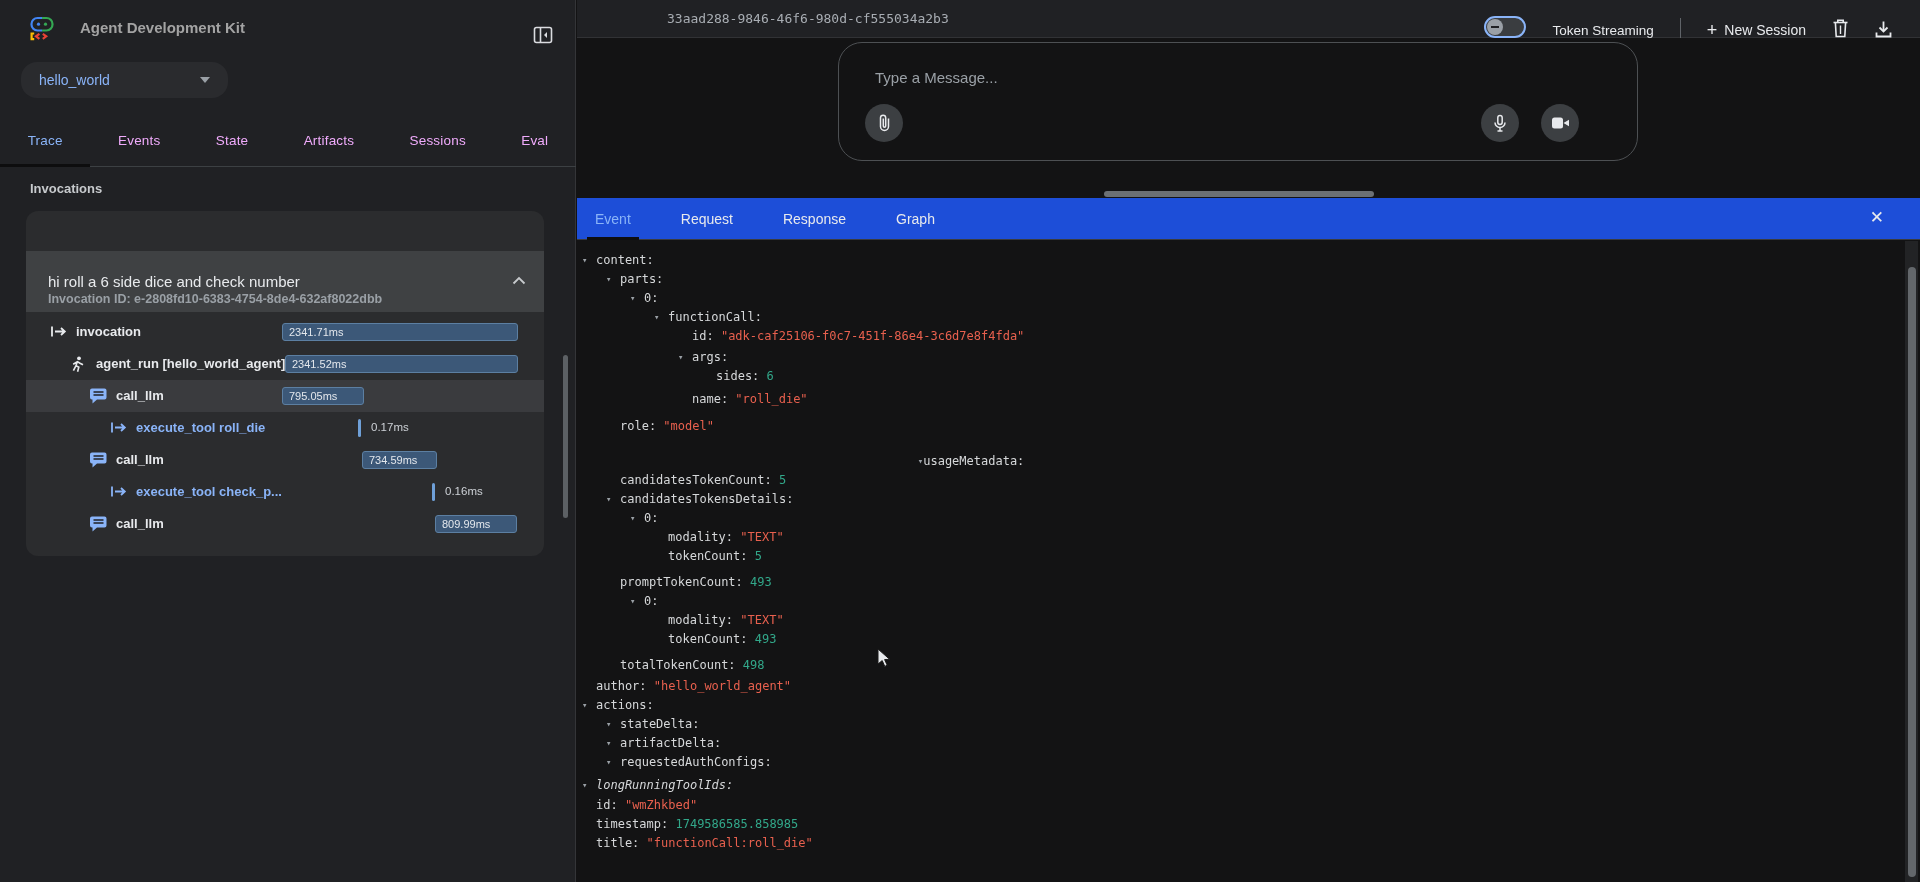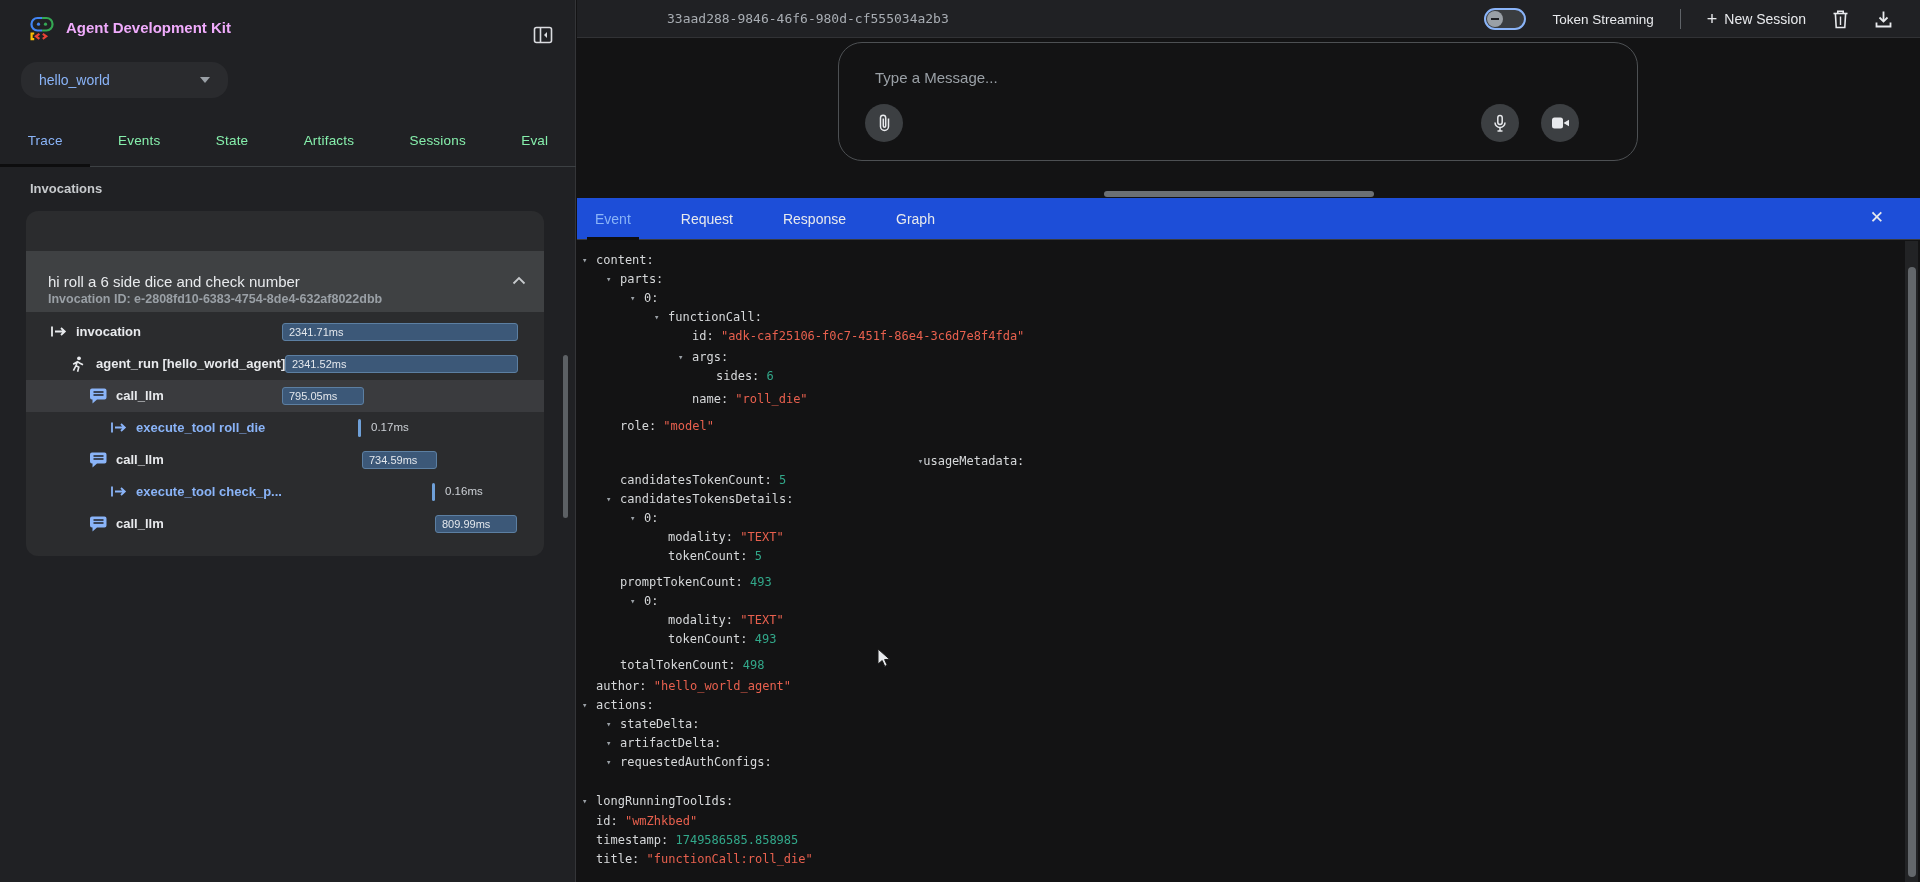--- a/index.html
+++ b/index.html
@@ -5,34 +5,34 @@
   * { margin:0; padding:0; box-sizing:border-box; }
   html,body { background:#000; }
   .app { position:relative; width:1920px; height:882px; background:#131314; overflow:hidden;
          font-family:"Liberation Sans", sans-serif; color:#e8eaed; }
 
   
   .sidebar { position:absolute; left:0; top:0; width:576px; height:882px;
              background:#202124; border-right:1px solid #343538; }
   .sb-header { position:absolute; left:0; top:0; width:100%; height:56px; }
   .logo { position:absolute; left:28px; top:14px; width:28px; height:28px; }
-  .app-title { position:absolute; left:66px; top:19px; font-size:15px; font-weight:700; color:#f0abfc; }
+  .app-title { position:absolute; left:80px; top:19px; font-size:15px; font-weight:700; color:#a3a3a3; }
   .collapse-btn { position:absolute; left:533px; top:25px; width:20px; height:20px; cursor:pointer; }
 
   .agent-select { position:absolute; left:21px; top:62px; width:207px; height:36px;
                   background:#2a2b2e; border-radius:16px; display:flex; align-items:center;
                   padding:0 18px; cursor:pointer; }
   .agent-select .val { color:#8ab4f8; font-size:14px; flex:1; }
   .caret-down { width:0; height:0; border-left:5px solid transparent; border-right:5px solid transparent;
                 border-top:6px solid #9aa0a6; }
 
   .sb-tabs { position:absolute; left:0; top:115px; width:576px; height:52px;
              display:flex; justify-content:space-around; align-items:flex-start;
              border-bottom:1px solid #3c4043; }
-  .sb-tab { font-size:13.5px; color:#86efac; padding-top:18px; cursor:pointer; letter-spacing:.2px; }
+  .sb-tab { font-size:13.5px; color:#f0abfc; padding-top:18px; cursor:pointer; letter-spacing:.2px; }
   .sb-tab.active { color:#8ab4f8; }
   .sb-ink { position:absolute; left:0; bottom:-1px; width:90px; height:3px; background:#0d0d0e; }
 
   .invocations-label { position:absolute; left:30px; top:181px; font-size:13px; font-weight:600; color:#c7cacd; }
 
   .trace-card { position:absolute; left:26px; top:211px; width:518px; height:345px;
                 background:#2b2c2e; border-radius:12px; overflow:hidden; }
   .card-header { position:relative; height:61px; background:#3f4143; cursor:pointer;margin-top:40px; }
   .card-header .prompt { position:absolute; left:22px; top:22px; font-size:15px; color:#e8eaed; }
   .card-header .chev { position:absolute; right:18px; top:25px; }
@@ -55,21 +55,21 @@
                      background:#5c6064; border-radius:3px; }
 
   
   .main { position:absolute; left:577px; top:0; width:1343px; height:882px; }
   .main-header { position:absolute; left:0; top:0; width:100%; height:38px; background:#202124;
                  border-bottom:1px solid #313235; }
   .session-label { position:absolute; left:27px; top:12px; font-size:16px; font-weight:700;
                    letter-spacing:.6px; color:#f1f3f4;margin-top:32px; }
   .session-value { position:absolute; left:90px; top:11px; font-family:"DejaVu Sans Mono", monospace;
                    font-size:13px; color:#a8adb3; }
-  .hdr-right { position:absolute; right:28px; top:0; height:38px; display:flex; align-items:center; gap:26px; }
+  .hdr-right { position:absolute; right:28px; top:0; height:38px; display:flex; align-items:flex-end; gap:26px; }
   .toggle { position:relative; width:42px; height:22px; border:2px solid #8ab4f8; border-radius:12px;
             background:#3a3d40; cursor:pointer; }
   .toggle .knob { position:absolute; left:1px; top:1px; width:16px; height:16px; border-radius:50%;
                   background:#9aa0a6; display:flex; align-items:center; justify-content:center; }
   .toggle .minus { width:8px; height:2px; background:#202124; }
   .ts-label { font-size:13.5px; color:#e8eaed; }
   .vdivider { width:1px; height:20px; background:#5f6368; }
   .new-session { display:flex; align-items:center; gap:7px; font-size:14px; color:#e8eaed; cursor:pointer; }
   .plus { font-size:18px; line-height:14px; color:#e8eaed; }
   .icon-btn { cursor:pointer; display:flex; align-items:center; }
@@ -312,21 +312,21 @@
           <div class="trew" style="padding-left: 38px; margin-top: 7px;"><span class="k">promptTokenCount:</span><span class="v-num"> 493</span></div>
           <div class="trew" style="padding-left: 62px;"><span class="tri">▾</span><span class="k">0:</span></div>
           <div class="trew" style="padding-left: 86px;"><span class="k">modality:</span><span class="v-str"> "TEXT"</span></div>
           <div class="trew" style="padding-left: 86px;"><span class="k">tokenCount:</span><span class="v-num"> 493</span></div>
           <div class="trew" style="padding-left: 38px; margin-top: 7px;"><span class="k">totalTokenCount:</span><span class="v-num"> 498</span></div>
           <div class="trew" style="padding-left: 14px; margin-top: 2px;"><span class="k">author:</span><span class="v-str"> "hello_world_agent"</span></div>
           <div class="trew" style="padding-left: 14px;"><span class="tri">▾</span><span class="k">actions:</span></div>
           <div class="trew" style="padding-left: 38px;"><span class="tri">▾</span><span class="k">stateDelta:</span></div>
           <div class="trew" style="padding-left: 38px;"><span class="tri">▾</span><span class="k">artifactDelta:</span></div>
           <div class="trew" style="padding-left: 38px;"><span class="tri">▾</span><span class="k">requestedAuthConfigs:</span></div>
-          <div class="trew" style="padding-left: 14px; margin-top: 20px;"><span class="tri">▾</span><span class="k">longRunningToolIds:</span></div>
+          <div class="trew" style="padding-left: 14px; margin-top: 4px; font-style: italic;"><span class="tri">▾</span><span class="k">longRunningToolIds:</span></div>
           <div class="trew" style="padding-left: 14px; margin-top: 1px;"><span class="k">id:</span><span class="v-str"> "wmZhkbed"</span></div>
           <div class="trew" style="padding-left: 14px;"><span class="k">timestamp:</span><span class="v-num"> 1749586585.858985</span></div>
           <div class="trew" style="padding-left: 14px;"><span class="k">title:</span><span class="v-str"> "functionCall:roll_die"</span></div>
         </div>
     </div>
   </div>
 
   <div class="v-scroll-track"></div>
   <div class="v-scroll-thumb"></div>
   <svg class="cursor" width="14" height="20" viewBox="0 0 14 20">

